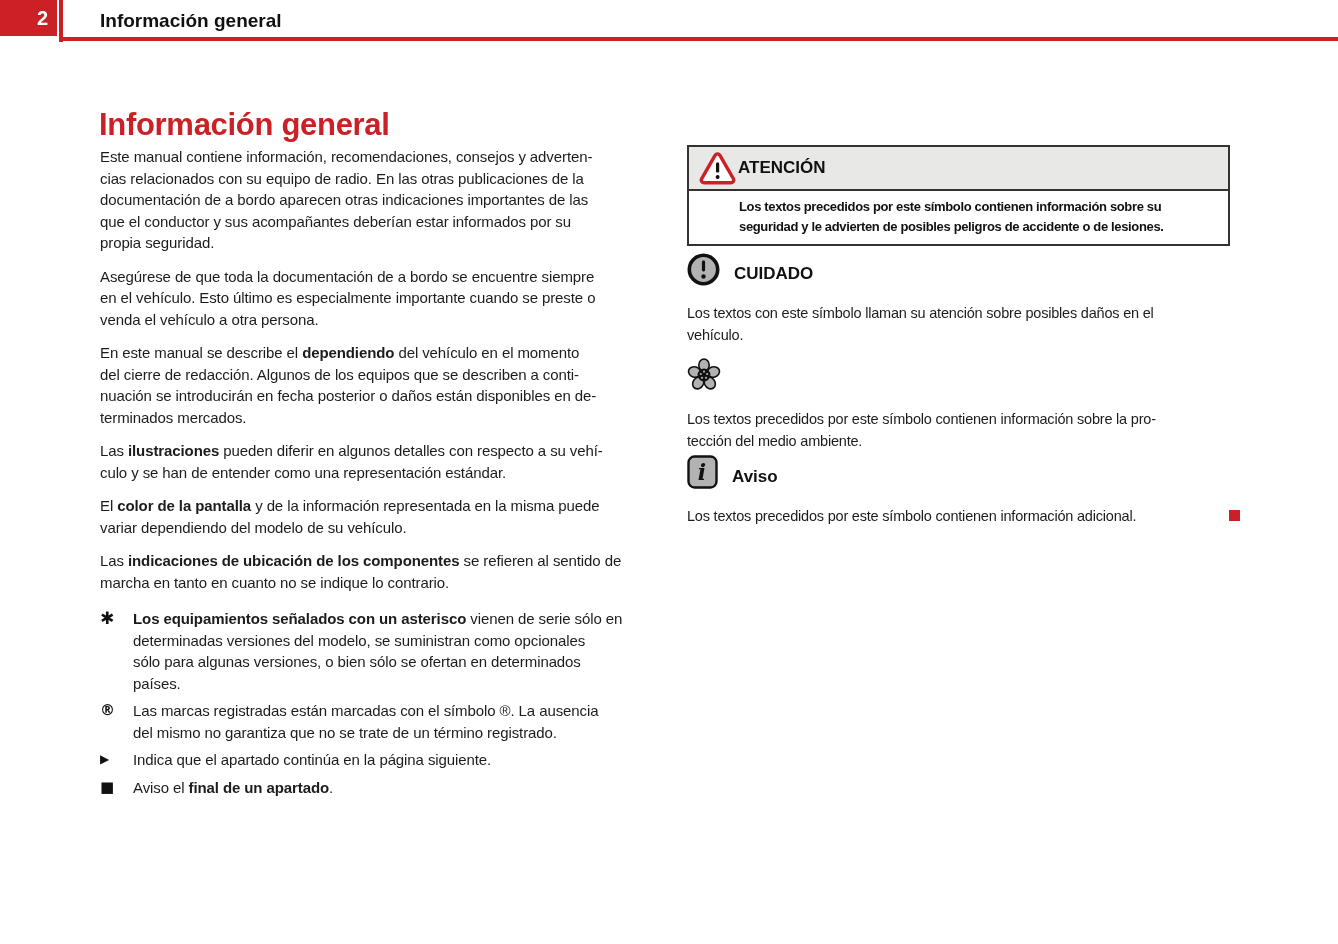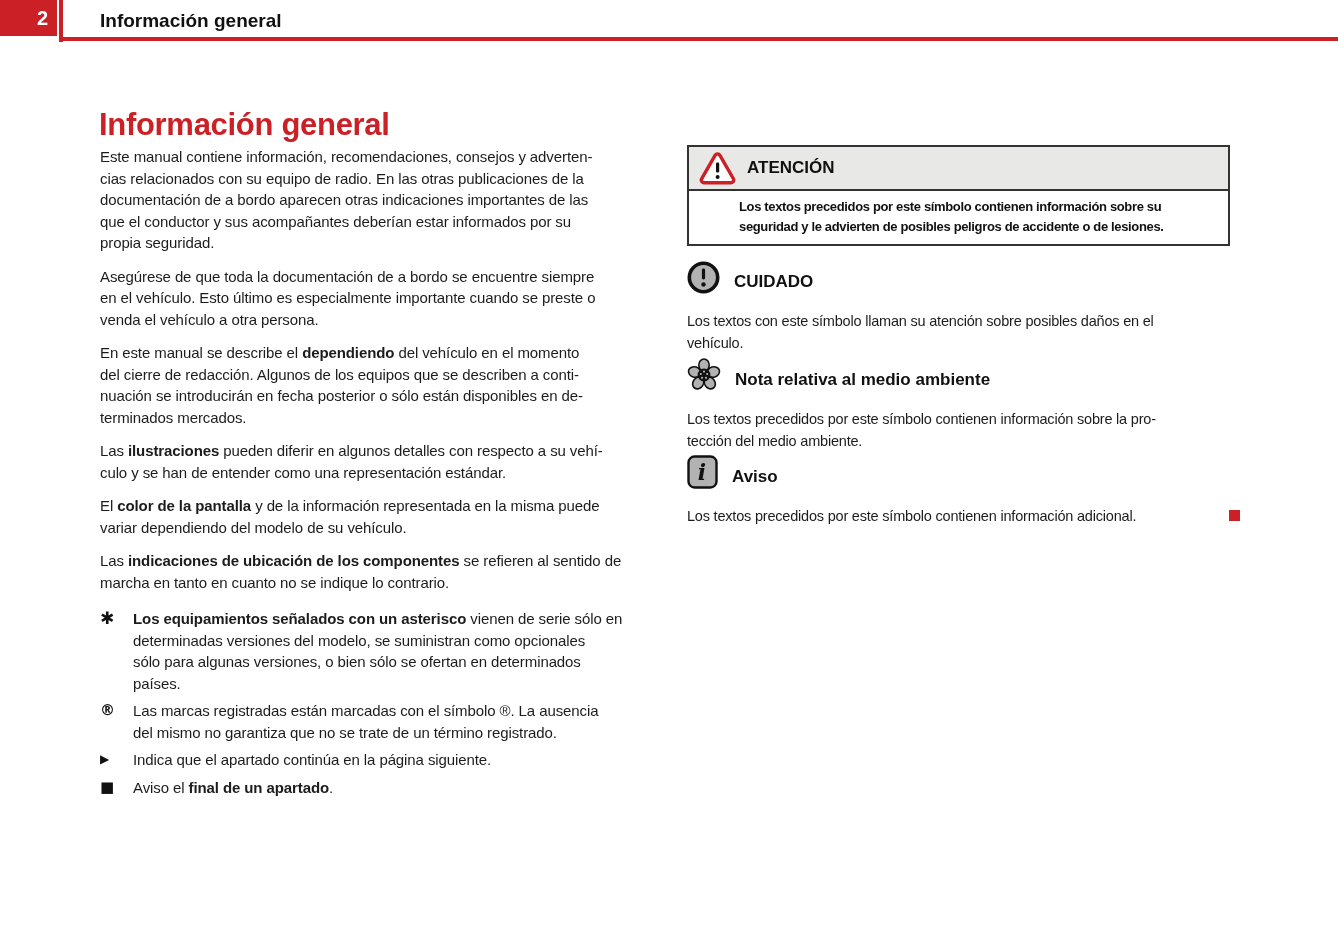--- a/index.html
+++ b/index.html
@@ -54,32 +54,32 @@
   .bullet-text{flex:1;white-space:pre-wrap;}
 
   
   #right-col{position:absolute;left:687px;top:145px;width:543px;}
 
   #attention-box{
     position:absolute;left:0;top:0;right:0;
     border:2px solid #333;box-sizing:border-box;
   }
   #attention-head{
-    display:flex;align-items:center;gap:11px;
+    display:flex;align-items:center;gap:2px;
     background:#e8e8e7;border-bottom:2px solid #333;
     padding:6px 10px;height:44px;box-sizing:border-box;
   }
   #attention-title{font-weight:bold;font-size:17px;color:#111;}
   #attention-body{
     padding:6px 8px 8px 8px;font-weight:bold;font-size:13px;
     letter-spacing:-0.35px;line-height:19.5px;white-space:pre-wrap;color:#111;margin-left:42px;
   }
 
   .note{position:absolute;left:0;right:0;}
-  #note-caution{top:116px;}
+  #note-caution{top:108px;}
   #note-environment{top:213px;}
   #note-notice{top:310px;}
   .note-head{display:flex;align-items:flex-end;gap:14px;}
   .note-title{font-weight:bold;font-size:17px;color:#111;padding-bottom:2px;}
   .note-body{
     margin-top:16px;font-size:14.5px;line-height:22px;
     letter-spacing:-0.2px;white-space:pre-wrap;
   }
   .note-body-row{display:flex;justify-content:space-between;align-items:flex-start;}
   #end-marker{
@@ -106,21 +106,21 @@
     <p class="para"><span>Este manual contiene información, recomendaciones, consejos y adverten-
 cias relacionados con su equipo de radio. En las otras publicaciones de la
 documentación de a bordo aparecen otras indicaciones importantes de las
 que el conductor y sus acompañantes deberían estar informados por su
 propia seguridad.</span></p>
     <p class="para"><span>Asegúrese de que toda la documentación de a bordo se encuentre siempre
 en el vehículo. Esto último es especialmente importante cuando se preste o
 venda el vehículo a otra persona.</span></p>
     <p class="para"><span>En este manual se describe el </span><span class="b">dependiendo</span><span> del vehículo en el momento
 del cierre de redacción. Algunos de los equipos que se describen a conti-
-nuación se introducirán en fecha posterior o sólo están disponibles en de-
+nuación se introducirán en fecha posterior o daños están disponibles en de-
 terminados mercados.</span></p>
     <p class="para"><span>Las </span><span class="b">ilustraciones</span><span> pueden diferir en algunos detalles con respecto a su vehí-
 culo y se han de entender como una representación estándar.</span></p>
     <p class="para"><span>El </span><span class="b">color de la pantalla</span><span> y de la información representada en la misma puede
 variar dependiendo del modelo de su vehículo.</span></p>
     <p class="para"><span>Las </span><span class="b">indicaciones de ubicación de los componentes</span><span> se refieren al sentido de
 marcha en tanto en cuanto no se indique lo contrario.</span></p>
 
     <div id="bullet-list">
       <div class="bullet">
@@ -184,21 +184,20 @@
             <ellipse cx="11.2" cy="25" rx="5.2" ry="6.2" transform="rotate(216 11.2 25)"></ellipse>
             <ellipse cx="7.6" cy="14" rx="5.2" ry="6.2" transform="rotate(288 7.6 14)"></ellipse>
           </g>
           <circle cx="17" cy="17" r="6.4" fill="#111111"></circle>
           <circle cx="17" cy="13.6" r="1.1" fill="#b2b2b2"></circle>
           <circle cx="20.2" cy="16" r="1.1" fill="#b2b2b2"></circle>
           <circle cx="19" cy="19.8" r="1.1" fill="#b2b2b2"></circle>
           <circle cx="15" cy="19.8" r="1.1" fill="#b2b2b2"></circle>
           <circle cx="13.8" cy="16" r="1.1" fill="#b2b2b2"></circle>
         </svg>
-        <span class="note-title">Nota relativa al medio ambiente</span>
       </div>
       <div class="note-body">Los textos precedidos por este símbolo contienen información sobre la pro-
 tección del medio ambiente.</div>
     </div>
 
     <div class="note" id="note-notice">
       <div class="note-head">
         <svg class="icon-svg" width="31" height="34" viewBox="0 0 31 34">
           <rect x="1.5" y="1.5" width="28" height="31" rx="6" fill="#b2b2b2" stroke="#111111" stroke-width="2.4"></rect>
           <text x="15" y="25" text-anchor="middle" font-family="DejaVu Serif, serif" font-style="italic" font-weight="bold" font-size="22" fill="#111111">i</text>

